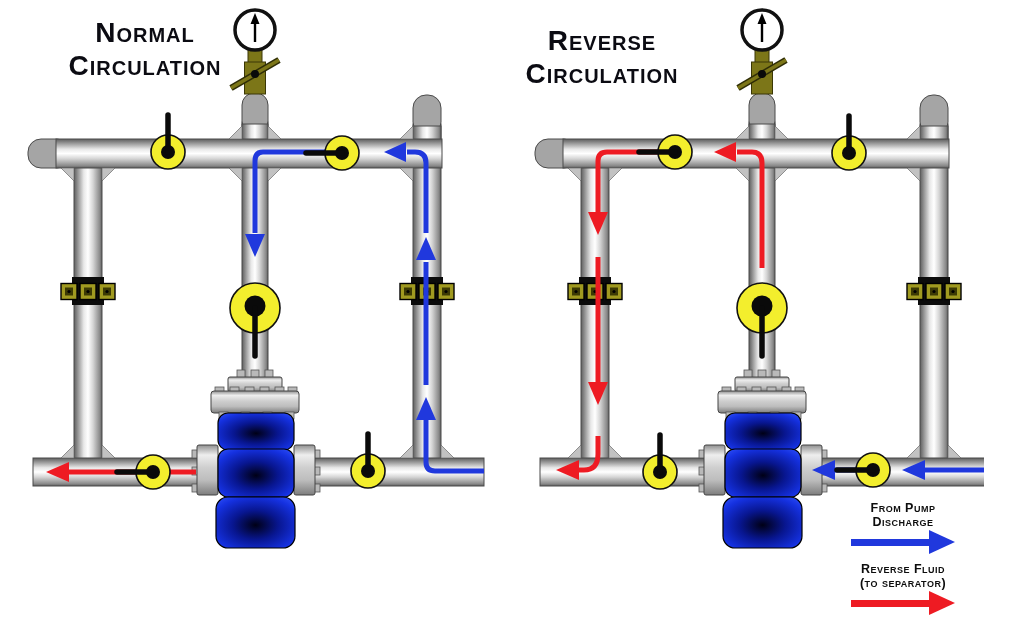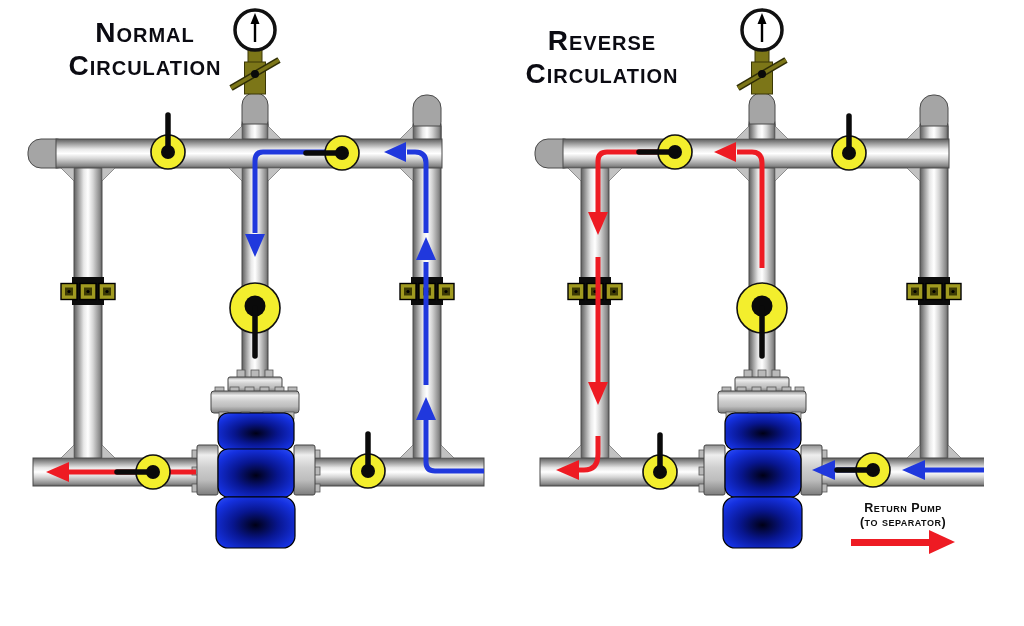--- a/index.html
+++ b/index.html
@@ -265,25 +265,35 @@
       <circle class="vc" cx="873" cy="470" r="17"></circle>
         <circle class="vd" cx="873" cy="470" r="7"></circle>
       <line class="vh" x1="837" y1="470" x2="873" y2="470"></line>
     </g>
   </svg>
 
   <div class="diagram-title" id="title-normal">Normal Circulation</div>
   <div class="diagram-title" id="title-reverse">Reverse Circulation</div>
 
   <div class="legend">
-    <div class="legend-item red">
+    <div class="legend-item blue">
       <div class="legend-label">
-        <div>Return Pump</div>
-        <div>(to separator)</div>
+        <div>From Pump</div>
+        <div>Discharge</div>
       </div>
       <div class="legend-arrow">
         <div class="legend-bar"></div>
           <div class="legend-head"></div>
       </div>
     </div>
+    <div class="legend-item red">
+      <div class="legend-label">
+        <div>Reverse Fluid</div>
+        <div>(to separator)</div>
+      </div>
+      <div class="legend-arrow">
+        <div class="legend-bar"></div>
+          <div class="legend-head"></div>
+      </div>
+    </div>
   </div>
 
 </div>
 
 </body></html>

